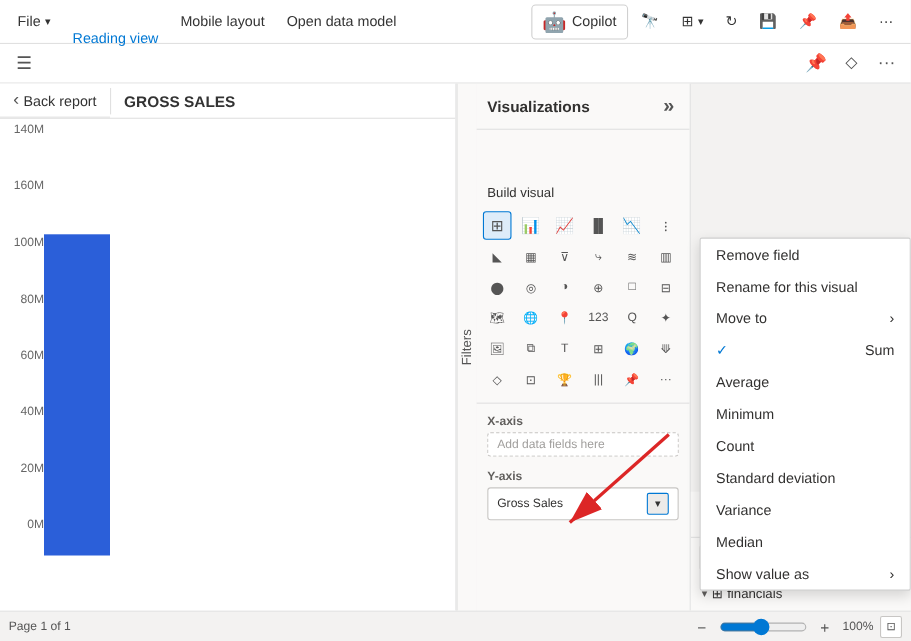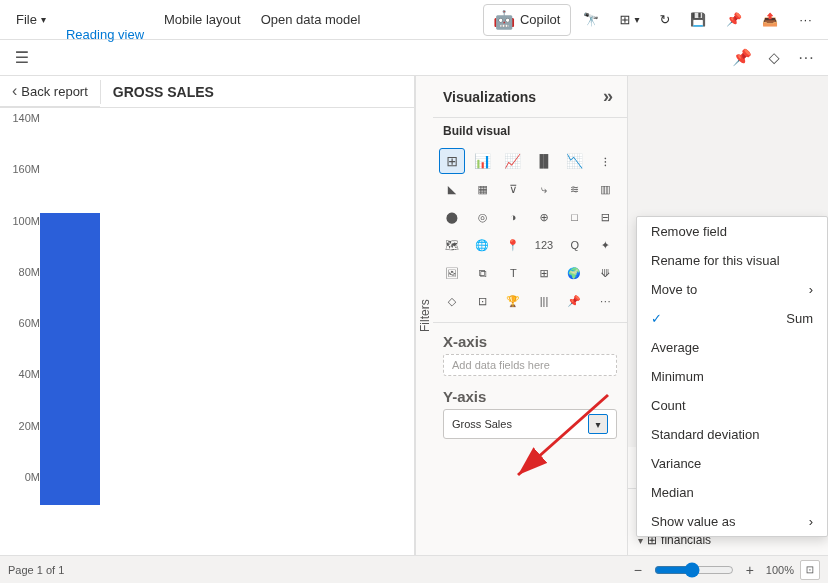--- a/index.html
+++ b/index.html
@@ -88,37 +88,37 @@
     .viz-panel {
       width: 195px; background: #faf9f8; border-right: 1px solid #e0e0e0;
       overflow-y: auto; flex-shrink: 0;
     }
     .viz-panel-header {
       display: flex; align-items: center; justify-content: space-between;
       padding: 8px 10px; border-bottom: 1px solid #e0e0e0;
       font-size: 14px; font-weight: 600; color: #323130;
     }
     .viz-section-label {
-      padding: 6px 10px; font-size: 12px; font-weight: 700; color: #323130;
+      padding: 6px 10px; font-size: 12px; font-weight: 400; color: #323130; margin-top: 44px;
     }
     .viz-icons-grid {
       display: grid; grid-template-columns: repeat(6, 1fr);
       gap: 2px; padding: 4px 6px;
     }
     .viz-icon-btn {
       width: 26px; height: 26px; display: flex; align-items: center; justify-content: center;
       cursor: pointer; border-radius: 3px; font-size: 14px; color: #555;
       border: 1px solid transparent;
     }
     .viz-icon-btn.active { background: #deecf9; border-color: #0078d4; }
     .viz-section {
       border-top: 1px solid #e0e0e0; margin-top: 4px; padding-top: 4px;
     }
     .field-section { padding: 6px 10px; }
-    .field-label { font-size: 15px; color: #605e5c; margin-bottom: 4px; font-weight: 600; }
+    .field-label { font-size: 11px; color: #605e5c; margin-bottom: 4px; font-weight: 600; }
     .field-box {
       border: 1px dashed #c8c6c4; border-radius: 3px; padding: 4px 8px;
       font-size: 11px; color: #a19f9d; background: #fff;
     }
     .field-filled {
       border: 1px solid #c8c6c4; border-radius: 3px; padding: 4px 8px;
       font-size: 11px; color: #323130; background: #fff;
       display: flex; align-items: center; justify-content: space-between;
       position: relative;
     }

